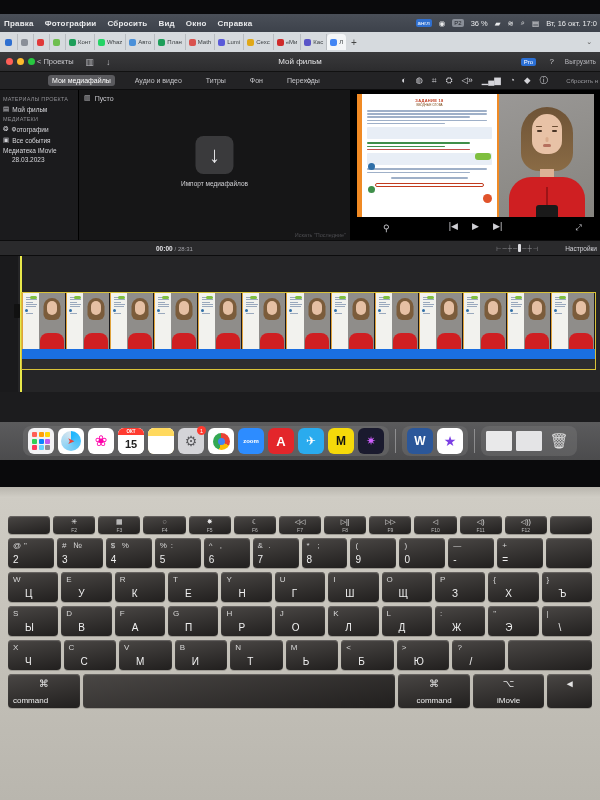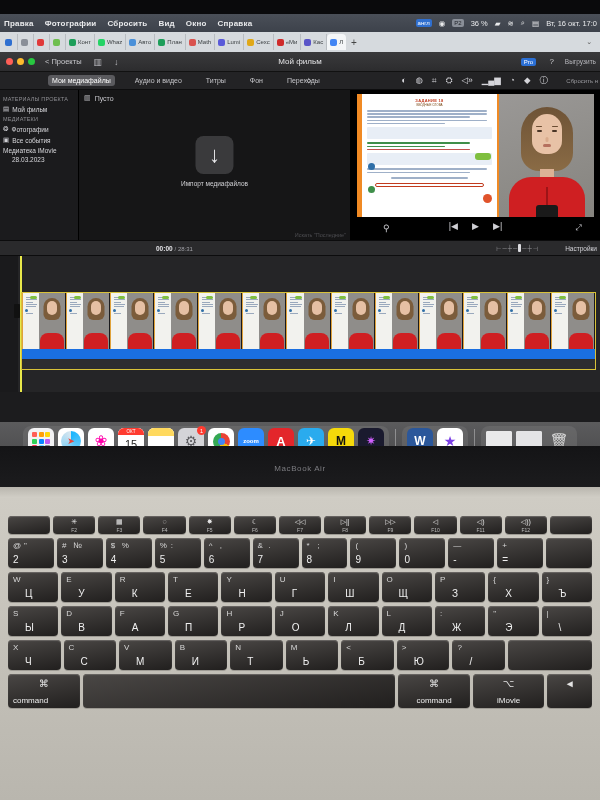--- a/index.html
+++ b/index.html
@@ -51,21 +51,21 @@
 
   
   .imovie { position:absolute; left:0; top:38px; width:600px; height:370px; background:#1c1c1e; }
   .imovie-title {
     height:20px; background:linear-gradient(180deg,#3a3a3c,#2c2c2e);
     display:flex; align-items:center; position:relative; color:#d8d8da; font-size:7.5px;
     border-bottom:1px solid #111;
   }
   .lights { display:flex; gap:4px; padding-left:6px; }
   .lights i { width:7px; height:7px; border-radius:50%; display:block; }
-  .back { margin-left:10px; font-size:7.5px; color:#c8c8cc; }
+  .back { margin-left:2px; font-size:7.5px; color:#c8c8cc; }
   .ti-ic { margin-left:12px; color:#b9b9be; font-size:9px; }
   .wtitle { position:absolute; left:50%; transform:translateX(-50%); font-size:8px; color:#e4e4e6; }
   .pro-pill { position:absolute; right:64px; background:#2b6fd4; color:#fff; font-size:6px; padding:1px 3px; border-radius:2px; }
   .help-pill { position:absolute; right:46px; color:#c9c9ce; font-size:8px; }
   .share-txt { position:absolute; right:4px; color:#b6b6bb; font-size:6.5px; }
 
   
   .mtabs {
     height:18px; background:#232325; display:flex; align-items:center;
     padding-left:48px; gap:16px; position:relative; border-bottom:1px solid #0d0d0e;
@@ -710,21 +710,21 @@
             </div>
           </div>
           <div class="dic" style="background: rgb(255, 255, 255);">
             <div style="width:20px;height:20px;border-radius:50%;background:conic-gradient(#19b5fe,#d9e6ef);display:flex;align-items:center;justify-content:center">
               <span style="color:#e8453c;font-size:9px">➤</span>
             </div>
           </div>
           <div class="dic" style="background: rgb(255, 255, 255);">
             <span style="font-size:15px;color:#f0a">❀</span>
           </div>
-          <div class="dic" style="background: rgb(255, 255, 255);">
+          <div class="dic" style="background: rgb(255, 255, 255); font-weight: bold;">
             <div style="width:100%;height:100%;border-radius:6px;overflow:hidden;background:#fff">
               <div style="height:7px;background:#ff3b30;color:#fff;font-size:4.5px;text-align:center;line-height:7px">ОКТ</div>
               <div style="font-size:11px;color:#222;text-align:center;line-height:18px">15</div>
             </div>
           </div>
           <div class="dic" style="background: rgb(253, 233, 154);">
             <div style="width:100%;height:100%;border-radius:6px;background:#fff;overflow:hidden">
               <div style="height:8px;background:#ffd95e"></div>
             </div>
           </div>
@@ -770,23 +770,20 @@
           <div class="dic" style="background: rgb(228, 228, 230); width: 26px; height: 20px; border-radius: 2px;">
             <div style="width:100%;height:100%;background:#e4e4e6;border-radius:2px"></div>
           </div>
           <div class="dic" style="background: transparent;">
             <span style="font-size:15px;color:#ddd">🗑</span>
           </div>
         </div>
     </div>
   </div>
 
-  <div class="bezel-bottom">
-    <span class="macbook-lbl">MacBook Air</span>
-  </div>
   <div class="hinge"></div>
   <div class="deck"></div>
 
   <div class="kb">
     <div class="krow" id="fnrow">
         <div class="key fn"></div>
         <div class="key fn">
           <span class="g">✳</span>
           <span class="n">F2</span>
         </div>

